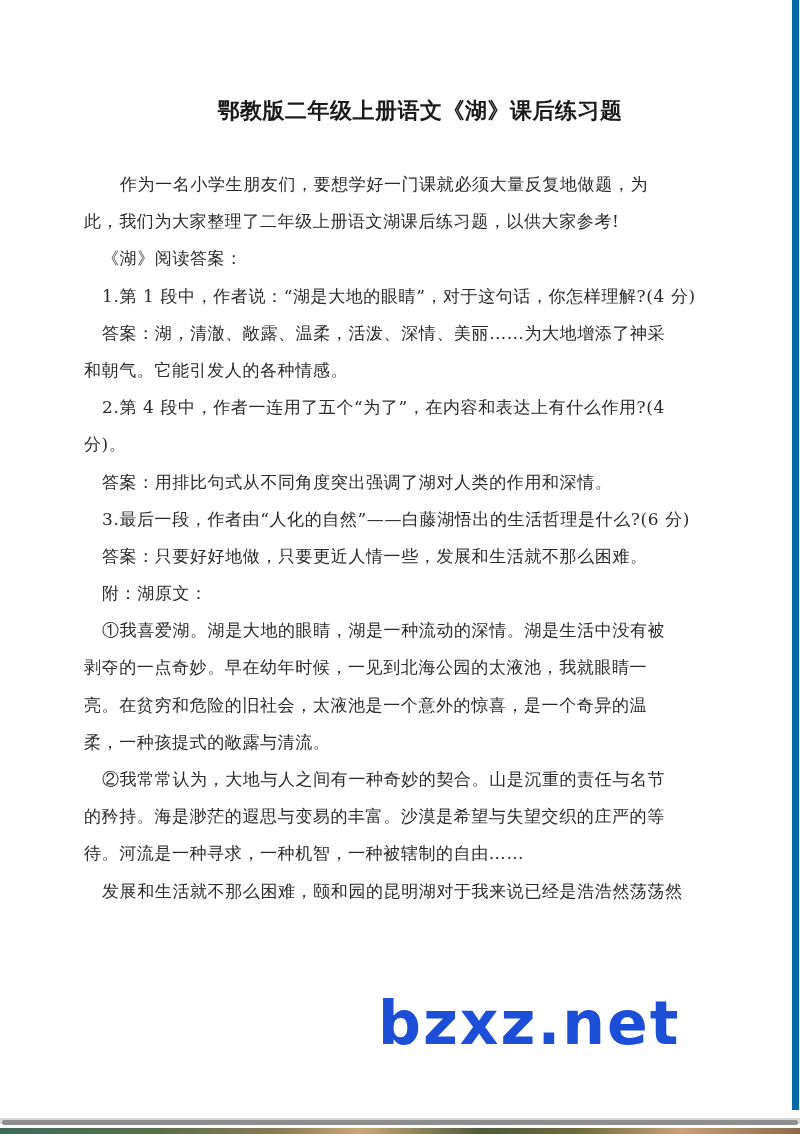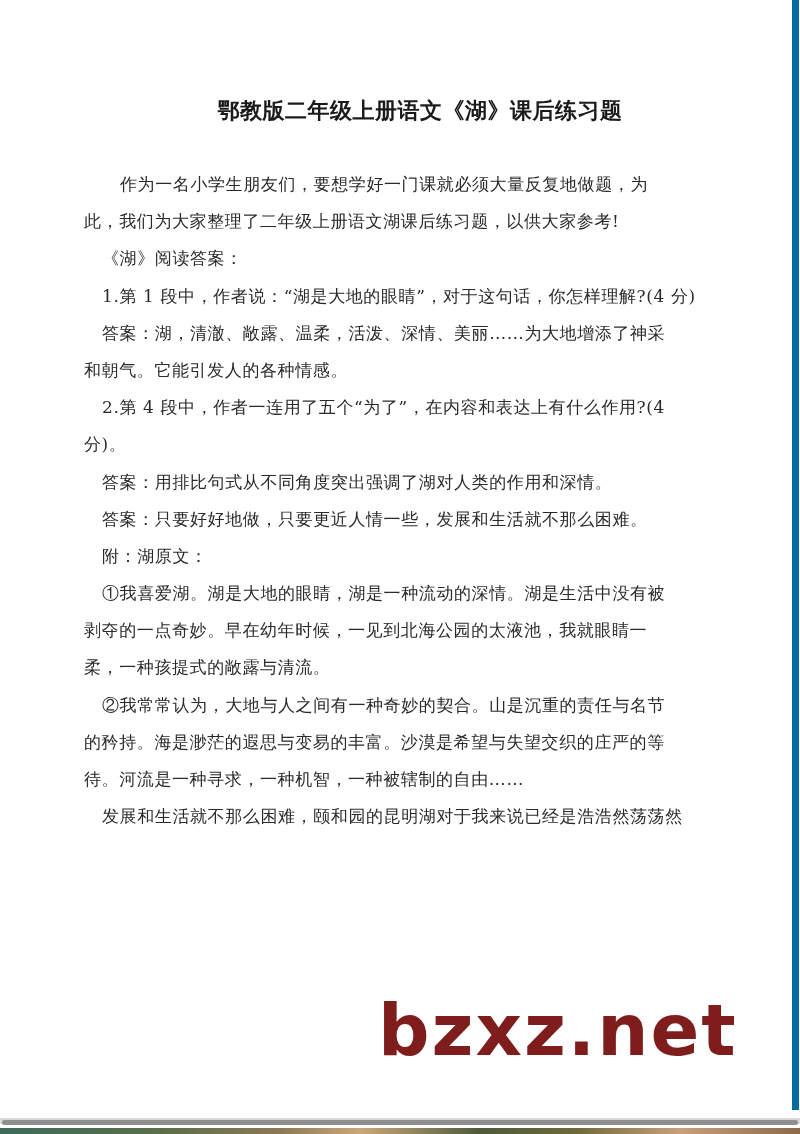--- a/index.html
+++ b/index.html
@@ -50,23 +50,23 @@
     height: 37.2px;
   }
   .indent2 { padding-left: 36px; }
   .indent1 { padding-left: 18px; }
   .watermark {
     position: absolute;
     left: 378px;
     top: 988px;
     font-family: "DejaVu Sans", "Liberation Sans", sans-serif;
     font-weight: bold;
-    font-size: 72px;
+    font-size: 60px;
     letter-spacing: 2px;
-    color: #7f1d1d;
+    color: #1d4ed8;
     pointer-events: none;
     user-select: none;
   }
   .scrollbar-track {
     position: absolute;
     left: 0;
     top: 1118px;
     width: 800px;
     height: 6px;
     background: #d8d8d8;
@@ -98,24 +98,26 @@
   <div class="body">
     <div class="line indent2">作为一名小学生朋友们，要想学好一门课就必须大量反复地做题，为</div>
     <div class="line">此，我们为大家整理了二年级上册语文湖课后练习题，以供大家参考!</div>
     <div class="line indent1">《湖》阅读答案：</div>
     <div class="line indent1">1.第 1 段中，作者说：“湖是大地的眼睛”，对于这句话，你怎样理解?(4 分)</div>
     <div class="line indent1">答案：湖，清澈、敞露、温柔，活泼、深情、美丽……为大地增添了神采</div>
     <div class="line">和朝气。它能引发人的各种情感。</div>
     <div class="line indent1">2.第 4 段中，作者一连用了五个“为了”，在内容和表达上有什么作用?(4</div>
     <div class="line">分)。</div>
     <div class="line indent1">答案：用排比句式从不同角度突出强调了湖对人类的作用和深情。</div>
+    <div class="line indent1">3.最后一段，作者由“人化的自然”——白藤湖悟出的生活哲理是什么?(6 分)</div>
     <div class="line indent1">答案：只要好好地做，只要更近人情一些，发展和生活就不那么困难。</div>
     <div class="line indent1">附：湖原文：</div>
     <div class="line indent1">①我喜爱湖。湖是大地的眼睛，湖是一种流动的深情。湖是生活中没有被</div>
     <div class="line">剥夺的一点奇妙。早在幼年时候，一见到北海公园的太液池，我就眼睛一</div>
+    <div class="line">亮。在贫穷和危险的旧社会，太液池是一个意外的惊喜，是一个奇异的温</div>
     <div class="line">柔，一种孩提式的敞露与清流。</div>
     <div class="line indent1">②我常常认为，大地与人之间有一种奇妙的契合。山是沉重的责任与名节</div>
     <div class="line">的矜持。海是渺茫的遐思与变易的丰富。沙漠是希望与失望交织的庄严的等</div>
     <div class="line">待。河流是一种寻求，一种机智，一种被辖制的自由……</div>
     <div class="line indent1">发展和生活就不那么困难，颐和园的昆明湖对于我来说已经是浩浩然荡荡然</div>
   </div>
 
   <div class="watermark">bzxz.net</div>
 </div>
 

